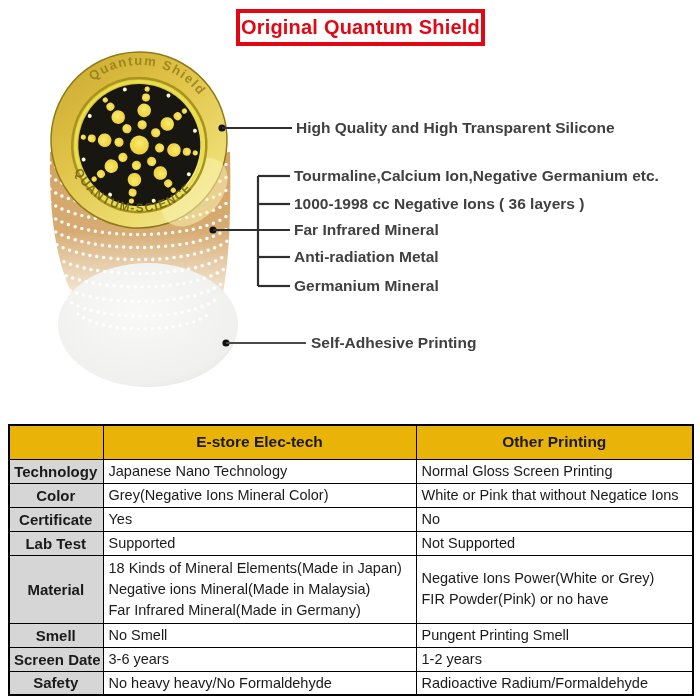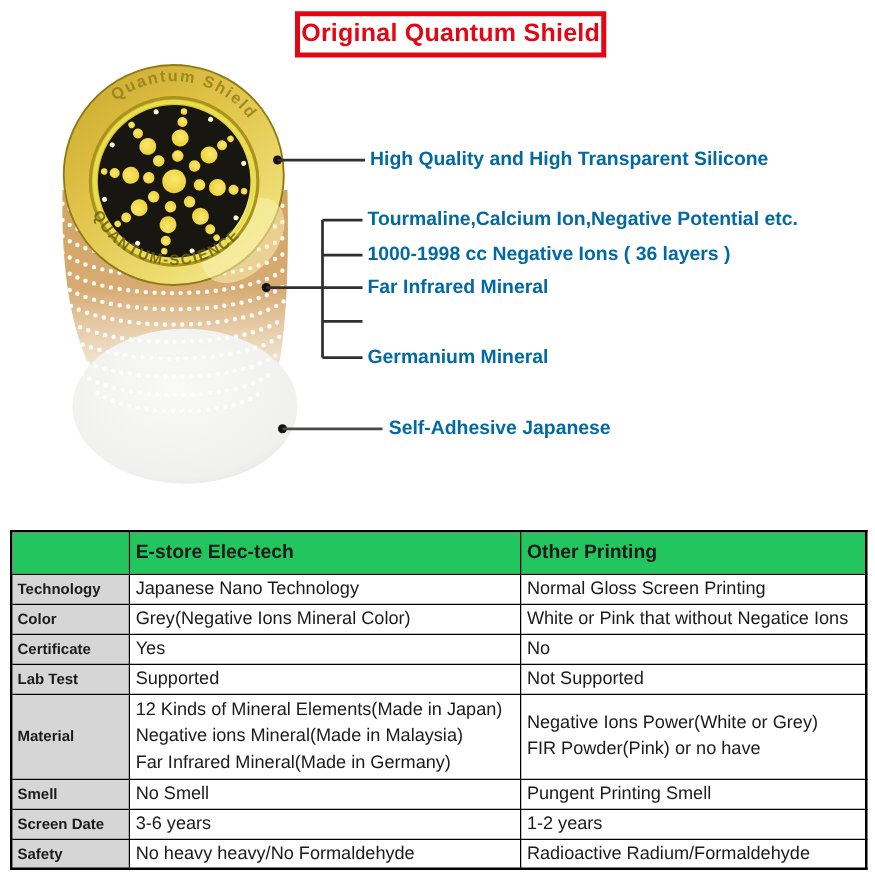--- a/index.html
+++ b/index.html
@@ -14,39 +14,39 @@
     border:4px solid #e30613;background:#fff;box-sizing:border-box;
     display:flex;align-items:center;justify-content:center;
   }
   .title-box span{
     color:#e30613;font-weight:bold;font-size:20px;letter-spacing:0.2px;white-space:nowrap;
   }
   
   #art{position:absolute;left:0;top:0;width:700px;height:420px;}
   
   .callout{
-    position:absolute;font-weight:bold;font-size:15.5px;color:#0369a1;white-space:nowrap;
+    position:absolute;font-weight:bold;font-size:15.5px;color:#404040;white-space:nowrap;
     line-height:20px;
   }
   
   table.cmp{
     position:absolute;left:8px;top:424px;width:684px;
     border-collapse:collapse;table-layout:fixed;
     font-size:14.5px;color:#1a1a1a;
   }
   table.cmp td,table.cmp th{
     border:1.5px solid #000;box-sizing:border-box;overflow:hidden;
     padding:1px 5px;vertical-align:middle;text-align:left;
   }
   table.cmp{border:2px solid #000;}
   table.cmp th{
-    background:#22c55e;font-weight:bold;text-align:left;font-size:15.5px;height:34px;
+    background:#eab308;font-weight:bold;text-align:center;font-size:15.5px;height:34px;
   }
   table.cmp td.rowlabel{
-    background:#d6d6d6;font-weight:bold;font-size:12px;padding-left:4px;white-space:nowrap;
+    background:#d6d6d6;font-weight:bold;font-size:15px;padding-left:4px;white-space:nowrap;text-align:center;
   }
   table.cmp tr{height:24px;}
   table.cmp tr.tall{height:68px;}
   td.multiline{white-space:pre-line;line-height:21px;}
 </style>
 </head>
 <body>
 
 <div id="stage">
 
@@ -152,25 +152,26 @@
       <line x1="213" y1="230" x2="290" y2="230"></line>
       <line x1="258" y1="257" x2="290" y2="257"></line>
       <line x1="258" y1="286" x2="290" y2="286"></line>
 
       <circle cx="226" cy="343" r="3.6" stroke="none"></circle>
       <line x1="226" y1="343" x2="306" y2="343" stroke="#4a4a4a"></line>
     </g>
   </svg>
 
   <div class="callout" style="left:296px;top:118px">High Quality and High Transparent Silicone</div>
-  <div class="callout" style="left:294px;top:166px">Tourmaline,Calcium Ion,Negative Potential etc.</div>
+  <div class="callout" style="left:294px;top:166px">Tourmaline,Calcium Ion,Negative Germanium etc.</div>
   <div class="callout" style="left:294px;top:194px">1000-1998 cc Negative Ions ( 36 layers )</div>
   <div class="callout" style="left:294px;top:220px">Far Infrared Mineral</div>
+  <div class="callout" style="left:294px;top:247px">Anti-radiation Metal</div>
   <div class="callout" style="left:294px;top:276px">Germanium Mineral</div>
-  <div class="callout" style="left:311px;top:333px">Self-Adhesive Japanese</div>
+  <div class="callout" style="left:311px;top:333px">Self-Adhesive Printing</div>
 
   <table class="cmp">
     <colgroup>
         <col style="width:94px">
         <col style="width:313px">
         <col style="width:277px">
       </colgroup>
     <tbody>
         <tr>
       <th></th>
@@ -192,21 +193,21 @@
       <td>Yes</td>
       <td>No</td>
     </tr>
     <tr>
       <td class="rowlabel">Lab Test</td>
       <td>Supported</td>
       <td>Not Supported</td>
     </tr>
     <tr class="tall">
       <td class="rowlabel">Material</td>
-      <td class="multiline">12 Kinds of Mineral Elements(Made in Japan)
+      <td class="multiline">18 Kinds of Mineral Elements(Made in Japan)
 Negative ions Mineral(Made in Malaysia)
 Far Infrared Mineral(Made in Germany)</td>
       <td class="multiline">Negative Ions Power(White or Grey)
 FIR Powder(Pink) or no have</td>
     </tr>
     <tr>
       <td class="rowlabel">Smell</td>
       <td>No Smell</td>
       <td>Pungent Printing Smell</td>
     </tr>

